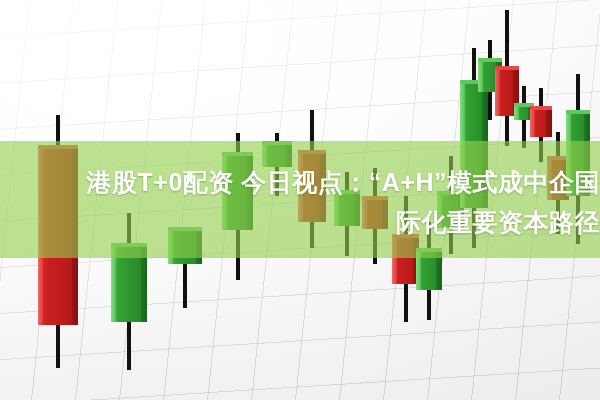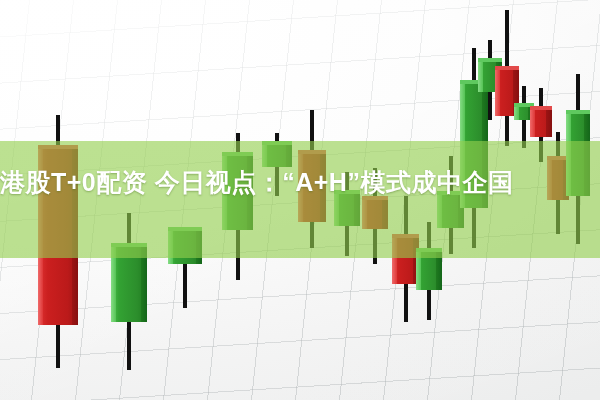--- a/index.html
+++ b/index.html
@@ -107,21 +107,21 @@
     left: 0;
     width: 600px;
     background: rgba(147, 206, 77, 0.62);
   }
 
   
   .headline {
     position: absolute;
     left: 0;
     width: 600px;
-    text-align: left;
+    text-align: right;
     color: #ffffff;
     font-weight: 700;
     font-size: 25px;
     line-height: 40px;
     letter-spacing: 0.5px;
     text-shadow: 0 1px 2px rgba(70,110,30,0.45);
     white-space: nowrap;
   }
   .headline-l1 { top: 162px; }
   .headline-l2 { top: 202px; }
@@ -299,14 +299,15 @@
           <div class="hl"></div>
           <div class="shade"></div>
           <div class="cap"></div>
         </div>
       </div>
     </div>
 
   <div class="band" id="band" style="top: 141px; height: 117px; background: rgba(147, 206, 77, 0.62);"></div>
 
   <div class="headline headline-l1">港股T+0配资 今日视点：“A+H”模式成中企国</div>
+  <div class="headline headline-l2">际化重要资本路径</div>
 
 </div>
 
 </body></html>

